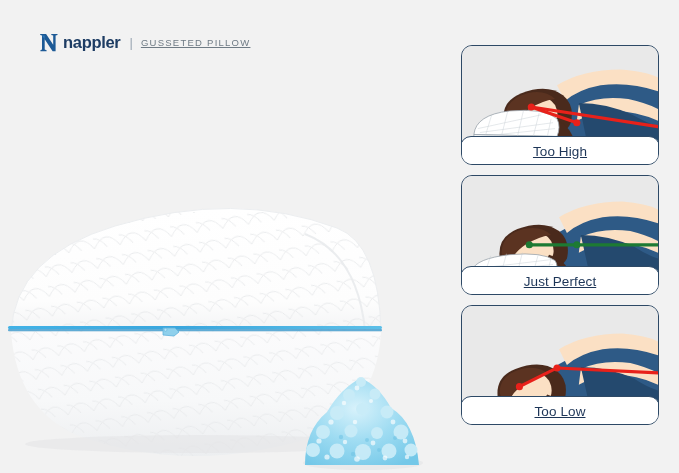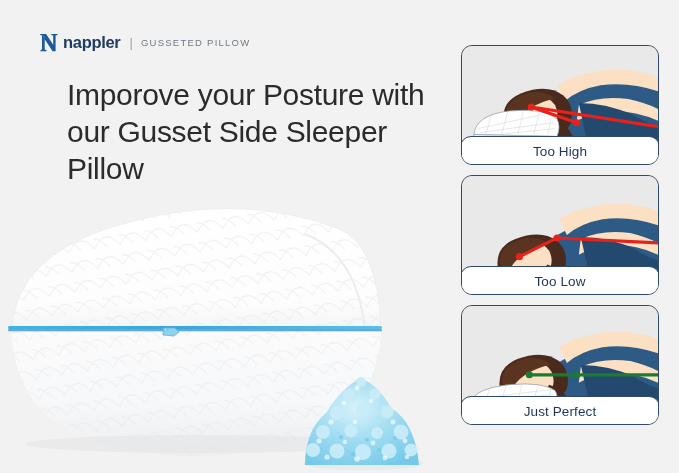--- a/index.html
+++ b/index.html
@@ -9,21 +9,21 @@
     background: #f2f2f2;
     font-family: "Liberation Sans", sans-serif;
   }
   .page { position: relative; width: 679px; height: 473px; background: #f2f2f2; margin-left: 11px; }
 
   
   .brand { position: absolute; left: 28px; top: 31px; display: flex; align-items: center; height: 22px; }
   .brand-mark { width: 20px; height: 21px; margin-right: 4px; display:block; }
   .brand-name { font-size: 16.5px; font-weight: bold; color: #1d3c63; letter-spacing: -0.3px; line-height: 1; }
   .brand-sep { color: #9aa6b2; font-size: 13px; margin: 0 8px 0 9px; font-weight: 300; }
-  .brand-tag { font-size: 9.5px; color: #6f7b85; letter-spacing: 1.25px; }
+  .brand-tag { font-size: 9.5px; color: #6f7b85; letter-spacing: 1.25px; text-decoration: underline; }
 
   
   .headline {
     position: absolute; left: 56px; top: 76px; width: 380px;
     font-size: 30px; line-height: 1.24; color: #2b2b2b; font-weight: 400;
     letter-spacing: -0.3px;
   }
 
   
   .hero { position: absolute; left: -6px; top: 182px; width: 452px; height: 290px; }
@@ -36,41 +36,40 @@
     border: 1.3px solid #2d4966; border-radius: 11px;
     background: #e9e9e9; overflow: hidden; margin-bottom: 10px;
   }
   .panel:last-child { margin-bottom: 0; }
   .panel-art { position: absolute; inset: 0; }
   .panel-art svg { display: block; width: 100%; height: 100%; }
   .panel-label {
     position: absolute; left: -2px; right: -2px; bottom: -2px; height: 30px;
     background: #ffffff; border: 1.3px solid #2d4966; border-radius: 11px;
     display: flex; align-items: center; justify-content: center;
-    font-size: 13.5px; color: #1d3557; letter-spacing: 0.1px;
+    font-size: 13.5px; color: #1d3557; letter-spacing: 0.1px; text-decoration: underline;
   }
 </style>
 </head>
 <body>
 
 <div class="page">
 
   <div class="brand">
     <span>
       <svg class="brand-mark" viewBox="0 0 20 21" aria-hidden="true">
         <path d="M1.2 2.0 L1.2 3.0 L3.0 3.6 L3.0 17.6 L1.4 18.3 L1.4 19.3 L7.6 19.3 L7.6 18.3 L5.7 17.6 L5.7 7.2 L13.6 19.3 L16.6 19.3 L16.6 3.6 L18.5 3.0 L18.5 2.0 L12.3 2.0 L12.3 3.0 L14.2 3.6 L14.2 12.8 L7.1 2.0 Z" fill="#1d5a96"></path>
         <path d="M3.0 3.6 L5.7 3.6 L5.7 7.2 Z" fill="#2f79ba"></path>
       </svg>
     </span>
     <span class="brand-name">nappler</span>
     <span class="brand-sep">|</span>
     <span class="brand-tag">GUSSETED PILLOW</span>
   </div>
 
-  <h1 class="headline">Imporove your Posture with our Gusset Side Sleeper Pillow</h1>
 
   <div class="hero">
     <svg width="452" height="290" viewBox="0 0 452 290" aria-hidden="true">
       <defs>
         <linearGradient id="pillowTop" x1="0" y1="0" x2="0" y2="1">
           <stop offset="0" stop-color="#ffffff"></stop>
           <stop offset="0.75" stop-color="#fdfdfd"></stop>
           <stop offset="1" stop-color="#f3f4f5"></stop>
         </linearGradient>
         <linearGradient id="pillowBot" x1="0" y1="0" x2="0" y2="1">
@@ -217,20 +216,59 @@
           <circle cx="116" cy="78" r="3.6" fill="#e8211a"></circle>
         </svg>
       </div>
       <div class="panel-label">Too High</div>
     </div>
 
     <div class="panel">
       <div class="panel-art">
         <svg viewBox="0 0 198 120" preserveAspectRatio="none" aria-hidden="true">
           <rect x="0" y="0" width="198" height="120" fill="#e9e9e9"></rect>
+          <path d="M198 96 L198 38 Q 150 34 120 46 Q 96 56 84 68 L86 96 Z" fill="#2e5a86"></path>
+          <path d="M98 42 Q 124 26 162 26 Q 186 28 198 34 L198 48 Q 168 38 142 42 Q 120 46 106 58 Z" fill="#fbe0c4"></path>
+          <path d="M120 62 Q 142 52 170 56 Q 186 60 198 66 L198 78 Q 176 68 154 68 Q 132 70 118 78 Z" fill="#fbe0c4"></path>
+          <path d="M120 60 Q 148 60 174 72 Q 186 80 198 84 L198 96 L128 96 Z" fill="#24496e"></path>
+
+          <path d="M38 82 Q 36 62 56 54 Q 82 44 98 56 Q 110 66 106 84 Q 100 96 80 96 Q 52 96 38 82 Z" fill="#4a2a1c"></path>
+          <path d="M46 80 Q 46 64 64 58 Q 82 54 90 66 Q 96 78 88 88 Q 74 96 58 92 Q 48 88 46 80 Z" fill="#fbe0c4"></path>
+          <path d="M40 78 Q 40 60 62 54 Q 80 50 90 60 Q 76 62 64 70 Q 52 78 48 90 Q 42 86 40 78 Z" fill="#5b3321"></path>
+          <path d="M88 80 Q 102 84 108 96 L86 98 Q 82 88 88 80 Z" fill="#4a2a1c"></path>
+
+          <g>
+            <path d="M10 96 Q 14 84 48 80 Q 82 77 94 86 Q 98 92 94 98 Z" fill="#ffffff" stroke="#9aa3ab" stroke-width="0.8"></path>
+            <path d="M10 96 L94 98 L94 104 Q 52 108 10 104 Z" fill="#f4f6f7" stroke="#9aa3ab" stroke-width="0.8"></path>
+            <g stroke="#c3cbd2" stroke-width="0.5" opacity="0.9">
+              <path d="M16 94 L90 85"></path>
+                <path d="M16 98 L92 90"></path>
+              <path d="M24 96 L29 81"></path>
+                <path d="M40 97 L45 79"></path>
+              <path d="M56 98 L61 78"></path>
+                <path d="M72 98 L77 80"></path>
+                <path d="M86 99 L90 84"></path>
+            </g>
+            <line x1="10" y1="101" x2="94" y2="102" stroke="#2f6fa8" stroke-width="0.7"></line>
+          </g>
+
+          <g stroke="#1d7a33" stroke-width="3.2" stroke-linecap="round">
+            <line x1="68" y1="70" x2="198" y2="70"></line>
+          </g>
+          <circle cx="68" cy="70" r="3.6" fill="#1d7a33"></circle>
+          <circle cx="116" cy="70" r="3.6" fill="#1d7a33"></circle>
+        </svg>
+      </div>
+      <div class="panel-label">Just Perfect</div>
+    </div>
+
+    <div class="panel">
+      <div class="panel-art">
+        <svg viewBox="0 0 198 120" preserveAspectRatio="none" aria-hidden="true">
+          <rect x="0" y="0" width="198" height="120" fill="#e9e9e9"></rect>
           <path d="M198 98 L198 40 Q 150 36 120 48 Q 96 58 84 70 L86 98 Z" fill="#2e5a86"></path>
           <path d="M98 44 Q 124 28 162 28 Q 186 30 198 36 L198 50 Q 168 40 142 44 Q 120 48 106 60 Z" fill="#fbe0c4"></path>
           <path d="M120 64 Q 142 54 170 58 Q 186 62 198 68 L198 80 Q 176 70 154 70 Q 132 72 118 80 Z" fill="#fbe0c4"></path>
           <path d="M120 62 Q 148 62 174 74 Q 186 82 198 86 L198 98 L128 98 Z" fill="#24496e"></path>
 
           <path d="M36 92 Q 34 72 54 64 Q 80 54 96 66 Q 108 76 104 94 Q 98 106 78 106 Q 50 106 36 92 Z" fill="#4a2a1c"></path>
           <path d="M44 90 Q 44 74 62 68 Q 80 64 88 76 Q 94 88 86 98 Q 72 106 56 102 Q 46 98 44 90 Z" fill="#fbe0c4"></path>
           <path d="M38 88 Q 38 70 60 64 Q 78 60 88 70 Q 74 72 62 80 Q 50 88 46 100 Q 40 96 38 88 Z" fill="#5b3321"></path>
           <path d="M86 90 Q 100 94 106 106 L84 108 Q 80 98 86 90 Z" fill="#4a2a1c"></path>
 
@@ -253,53 +291,14 @@
             <line x1="96" y1="63" x2="198" y2="68"></line>
             <line x1="96" y1="63" x2="58" y2="82"></line>
           </g>
           <circle cx="96" cy="63" r="3.6" fill="#e8211a"></circle>
           <circle cx="58" cy="82" r="3.6" fill="#e8211a"></circle>
         </svg>
       </div>
       <div class="panel-label">Too Low</div>
     </div>
 
-    <div class="panel">
-      <div class="panel-art">
-        <svg viewBox="0 0 198 120" preserveAspectRatio="none" aria-hidden="true">
-          <rect x="0" y="0" width="198" height="120" fill="#e9e9e9"></rect>
-          <path d="M198 96 L198 38 Q 150 34 120 46 Q 96 56 84 68 L86 96 Z" fill="#2e5a86"></path>
-          <path d="M98 42 Q 124 26 162 26 Q 186 28 198 34 L198 48 Q 168 38 142 42 Q 120 46 106 58 Z" fill="#fbe0c4"></path>
-          <path d="M120 62 Q 142 52 170 56 Q 186 60 198 66 L198 78 Q 176 68 154 68 Q 132 70 118 78 Z" fill="#fbe0c4"></path>
-          <path d="M120 60 Q 148 60 174 72 Q 186 80 198 84 L198 96 L128 96 Z" fill="#24496e"></path>
-
-          <path d="M38 82 Q 36 62 56 54 Q 82 44 98 56 Q 110 66 106 84 Q 100 96 80 96 Q 52 96 38 82 Z" fill="#4a2a1c"></path>
-          <path d="M46 80 Q 46 64 64 58 Q 82 54 90 66 Q 96 78 88 88 Q 74 96 58 92 Q 48 88 46 80 Z" fill="#fbe0c4"></path>
-          <path d="M40 78 Q 40 60 62 54 Q 80 50 90 60 Q 76 62 64 70 Q 52 78 48 90 Q 42 86 40 78 Z" fill="#5b3321"></path>
-          <path d="M88 80 Q 102 84 108 96 L86 98 Q 82 88 88 80 Z" fill="#4a2a1c"></path>
-
-          <g>
-            <path d="M10 96 Q 14 84 48 80 Q 82 77 94 86 Q 98 92 94 98 Z" fill="#ffffff" stroke="#9aa3ab" stroke-width="0.8"></path>
-            <path d="M10 96 L94 98 L94 104 Q 52 108 10 104 Z" fill="#f4f6f7" stroke="#9aa3ab" stroke-width="0.8"></path>
-            <g stroke="#c3cbd2" stroke-width="0.5" opacity="0.9">
-              <path d="M16 94 L90 85"></path>
-                <path d="M16 98 L92 90"></path>
-              <path d="M24 96 L29 81"></path>
-                <path d="M40 97 L45 79"></path>
-              <path d="M56 98 L61 78"></path>
-                <path d="M72 98 L77 80"></path>
-                <path d="M86 99 L90 84"></path>
-            </g>
-            <line x1="10" y1="101" x2="94" y2="102" stroke="#2f6fa8" stroke-width="0.7"></line>
-          </g>
-
-          <g stroke="#1d7a33" stroke-width="3.2" stroke-linecap="round">
-            <line x1="68" y1="70" x2="198" y2="70"></line>
-          </g>
-          <circle cx="68" cy="70" r="3.6" fill="#1d7a33"></circle>
-          <circle cx="116" cy="70" r="3.6" fill="#1d7a33"></circle>
-        </svg>
-      </div>
-      <div class="panel-label">Just Perfect</div>
-    </div>
-
   </div>
 </div>
 
 </body></html>

